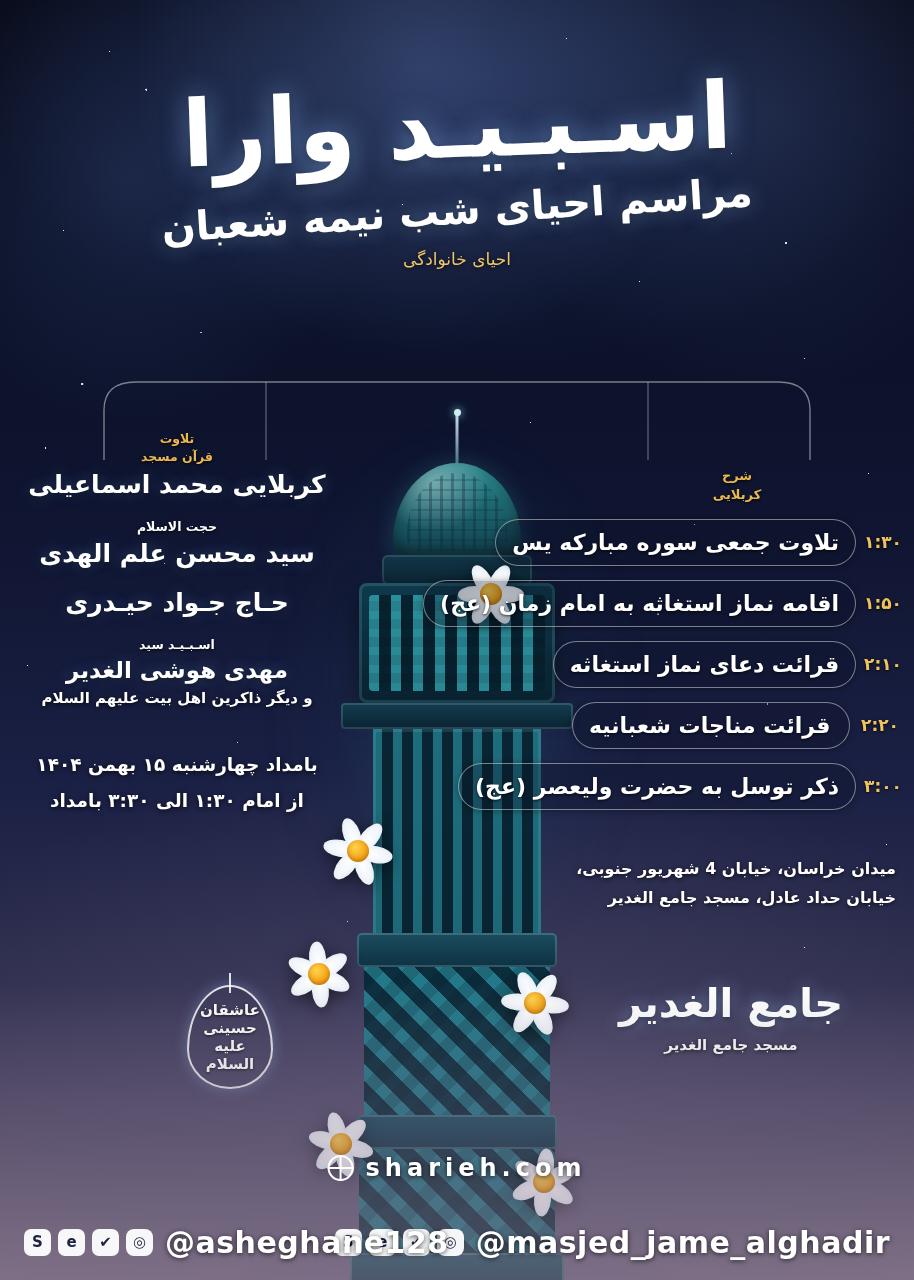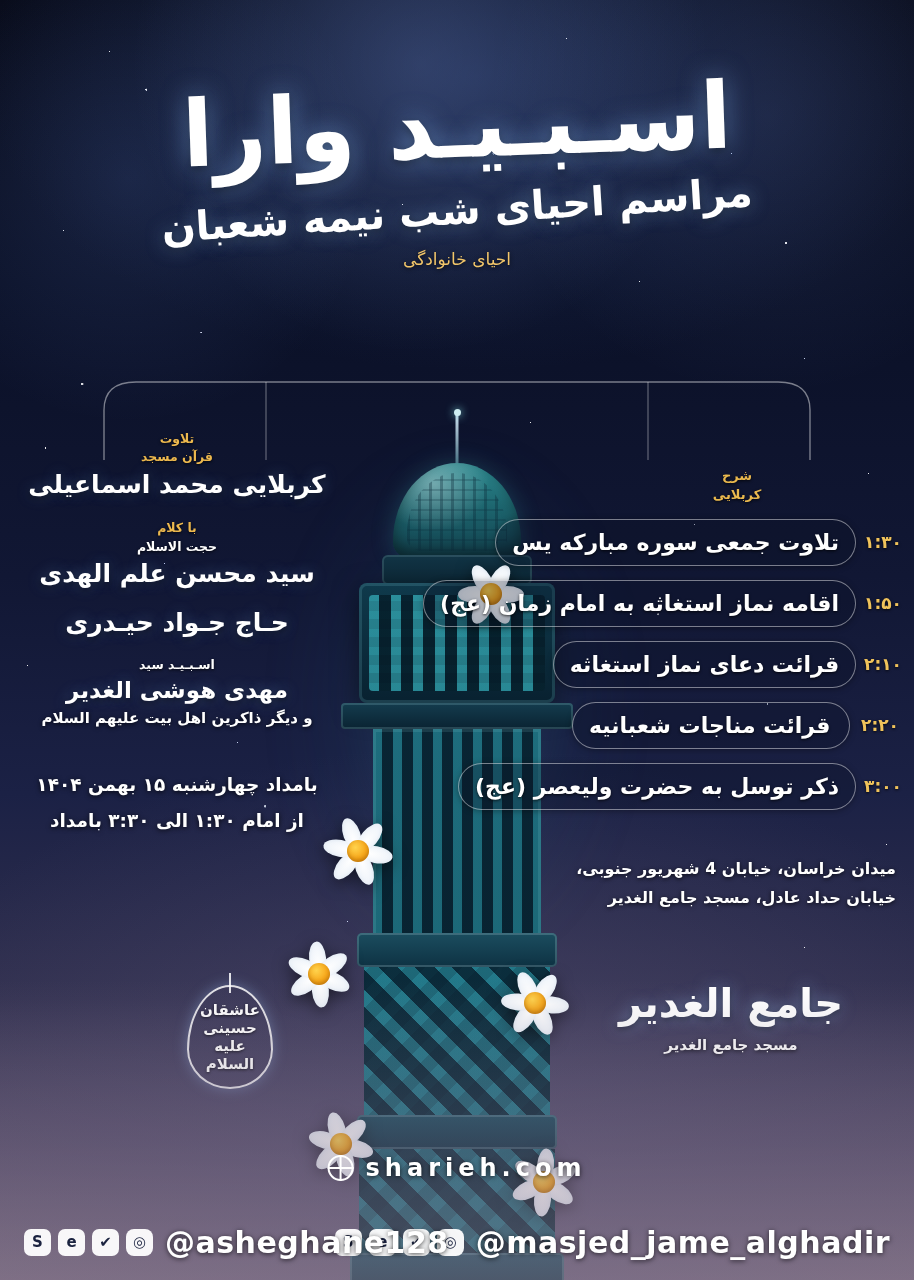--- a/index.html
+++ b/index.html
@@ -434,21 +434,20 @@
   <div class="col-right">
     <div class="blk">
       <div class="cap">
         <span>تلاوت</span><br>
         <span>قرآن مسجد</span>
       </div>
       <div class="name">کربلایی محمد اسماعیلی</div>
     </div>
 
     <div class="blk">
-      <div class="cap">با کلام</div>
       <div class="mini">حجت الاسلام</div>
       <div class="name">سید محسن علم الهدی</div>
     </div>
 
     <div class="blk">
       <div class="name">حـاج جـواد حیـدری</div>
     </div>
 
     <div class="blk">
       <div class="mini">اسـبـیـد سید</div>

